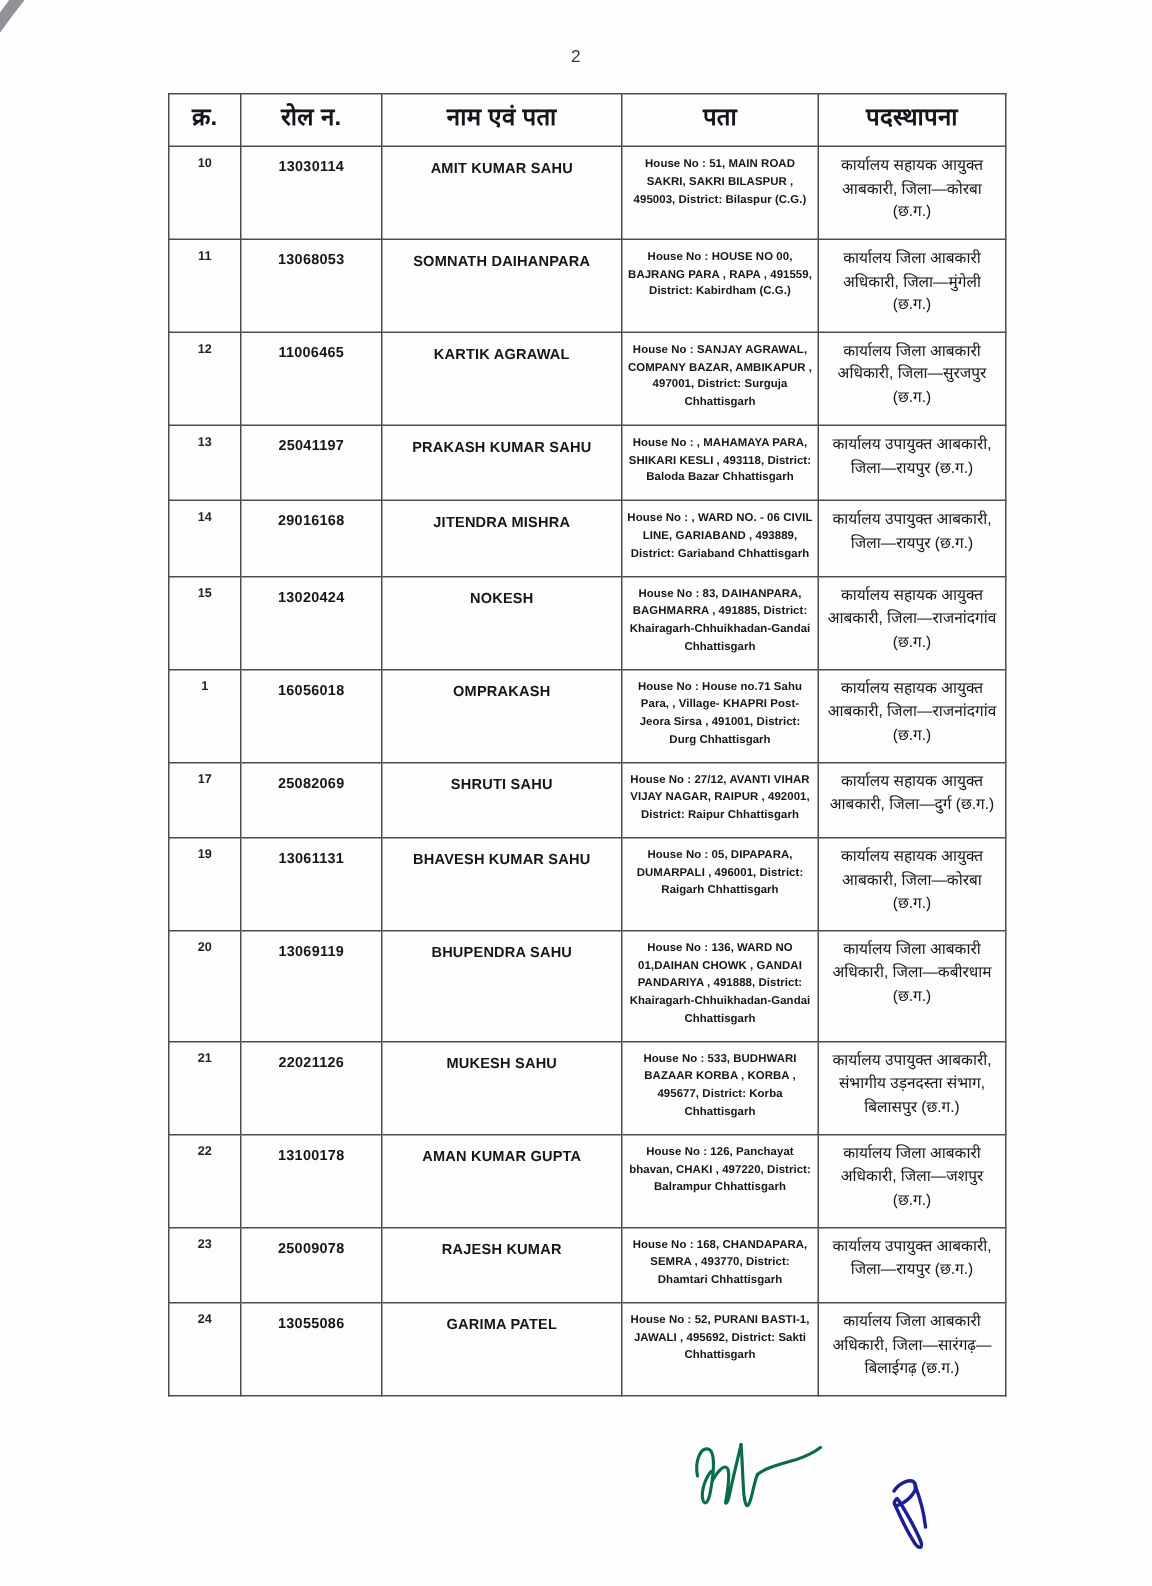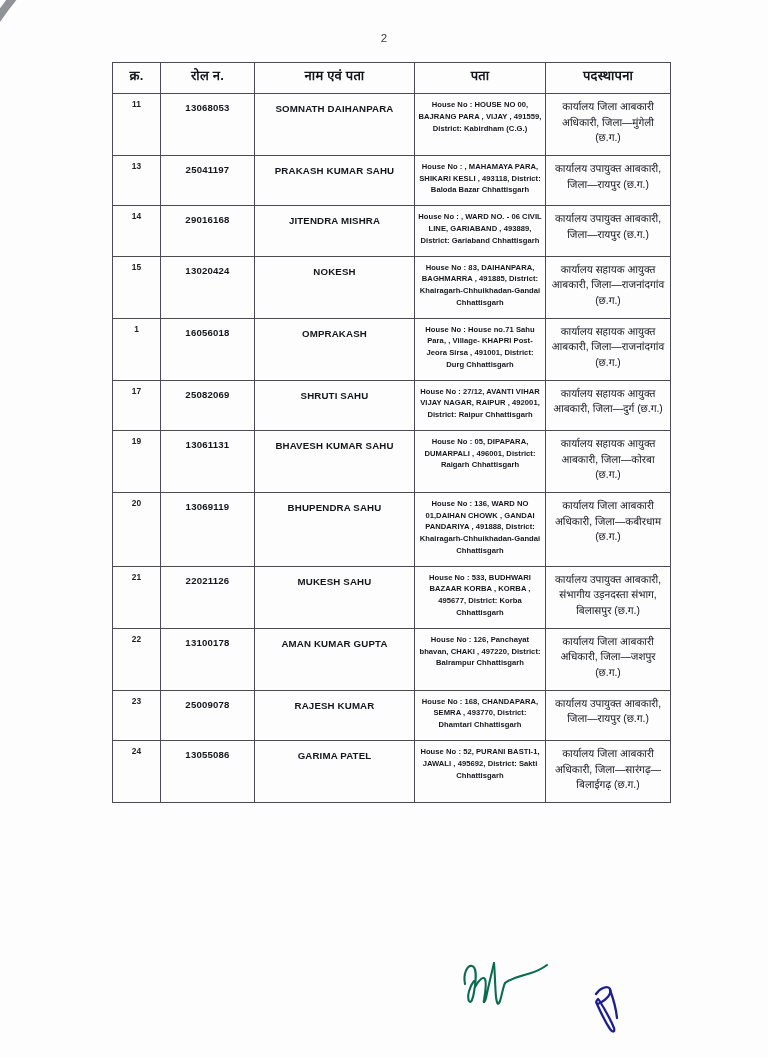--- a/index.html
+++ b/index.html
@@ -60,21 +60,21 @@
   }
 
   .col-sr    { width: 48px;  }
   .col-roll  { width: 94px;  }
   .col-name  { width: 160px; }
   .col-addr  { width: 131px; }
   .col-post  { width: 125px; }
 
   thead th {
     text-align: center;
-    font-size: 13px;
+    font-size: 16px;
     font-weight: 700;
     padding: 4px 2px 5px 2px;
     vertical-align: middle;
     letter-spacing: 0.2px;
   }
 
   td.cell-sr {
     text-align: center;
     font-size: 8.4px;
     font-weight: 600;
@@ -148,25 +148,39 @@
     <tr>
       <th>क्र.</th>
       <th>रोल न.</th>
       <th>नाम एवं पता</th>
       <th>पता</th>
       <th>पदस्थापना</th>
     </tr>
   </thead>
   <tbody id="table-body">
       <tr>
+        <td class="cell-sr">10</td>
+        <td class="cell-roll">13030114</td>
+        <td class="cell-name">AMIT KUMAR SAHU</td>
+        <td class="cell-addr">House No : 51, MAIN ROAD SAKRI, SAKRI BILASPUR , 495003, District: Bilaspur (C.G.)</td>
+        <td class="cell-post">कार्यालय सहायक आयुक्त आबकारी, जिला—कोरबा (छ.ग.)</td>
+      </tr>
+      <tr>
         <td class="cell-sr">11</td>
         <td class="cell-roll">13068053</td>
         <td class="cell-name">SOMNATH DAIHANPARA</td>
-        <td class="cell-addr">House No : HOUSE NO 00, BAJRANG PARA , VIJAY , 491559, District: Kabirdham (C.G.)</td>
+        <td class="cell-addr">House No : HOUSE NO 00, BAJRANG PARA , RAPA , 491559, District: Kabirdham (C.G.)</td>
         <td class="cell-post">कार्यालय जिला आबकारी अधिकारी, जिला—मुंगेली (छ.ग.)</td>
+      </tr>
+      <tr>
+        <td class="cell-sr">12</td>
+        <td class="cell-roll">11006465</td>
+        <td class="cell-name">KARTIK AGRAWAL</td>
+        <td class="cell-addr">House No : SANJAY AGRAWAL, COMPANY BAZAR, AMBIKAPUR , 497001, District: Surguja Chhattisgarh</td>
+        <td class="cell-post">कार्यालय जिला आबकारी अधिकारी, जिला—सुरजपुर (छ.ग.)</td>
       </tr>
       <tr>
         <td class="cell-sr">13</td>
         <td class="cell-roll">25041197</td>
         <td class="cell-name">PRAKASH KUMAR SAHU</td>
         <td class="cell-addr">House No : , MAHAMAYA PARA, SHIKARI KESLI , 493118, District: Baloda Bazar Chhattisgarh</td>
         <td class="cell-post">कार्यालय उपायुक्त आबकारी, जिला—रायपुर (छ.ग.)</td>
       </tr>
       <tr>
         <td class="cell-sr">14</td>

